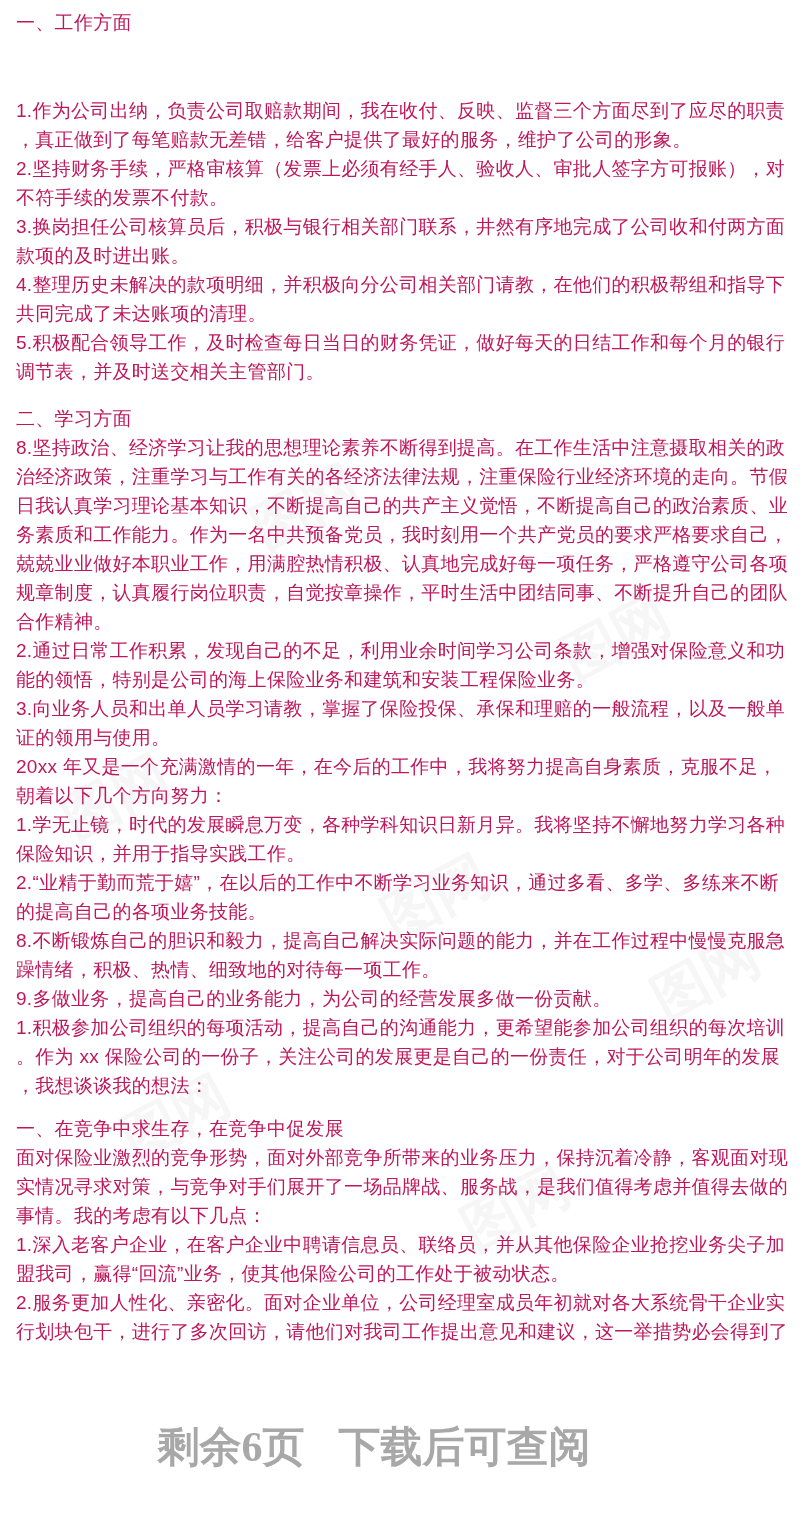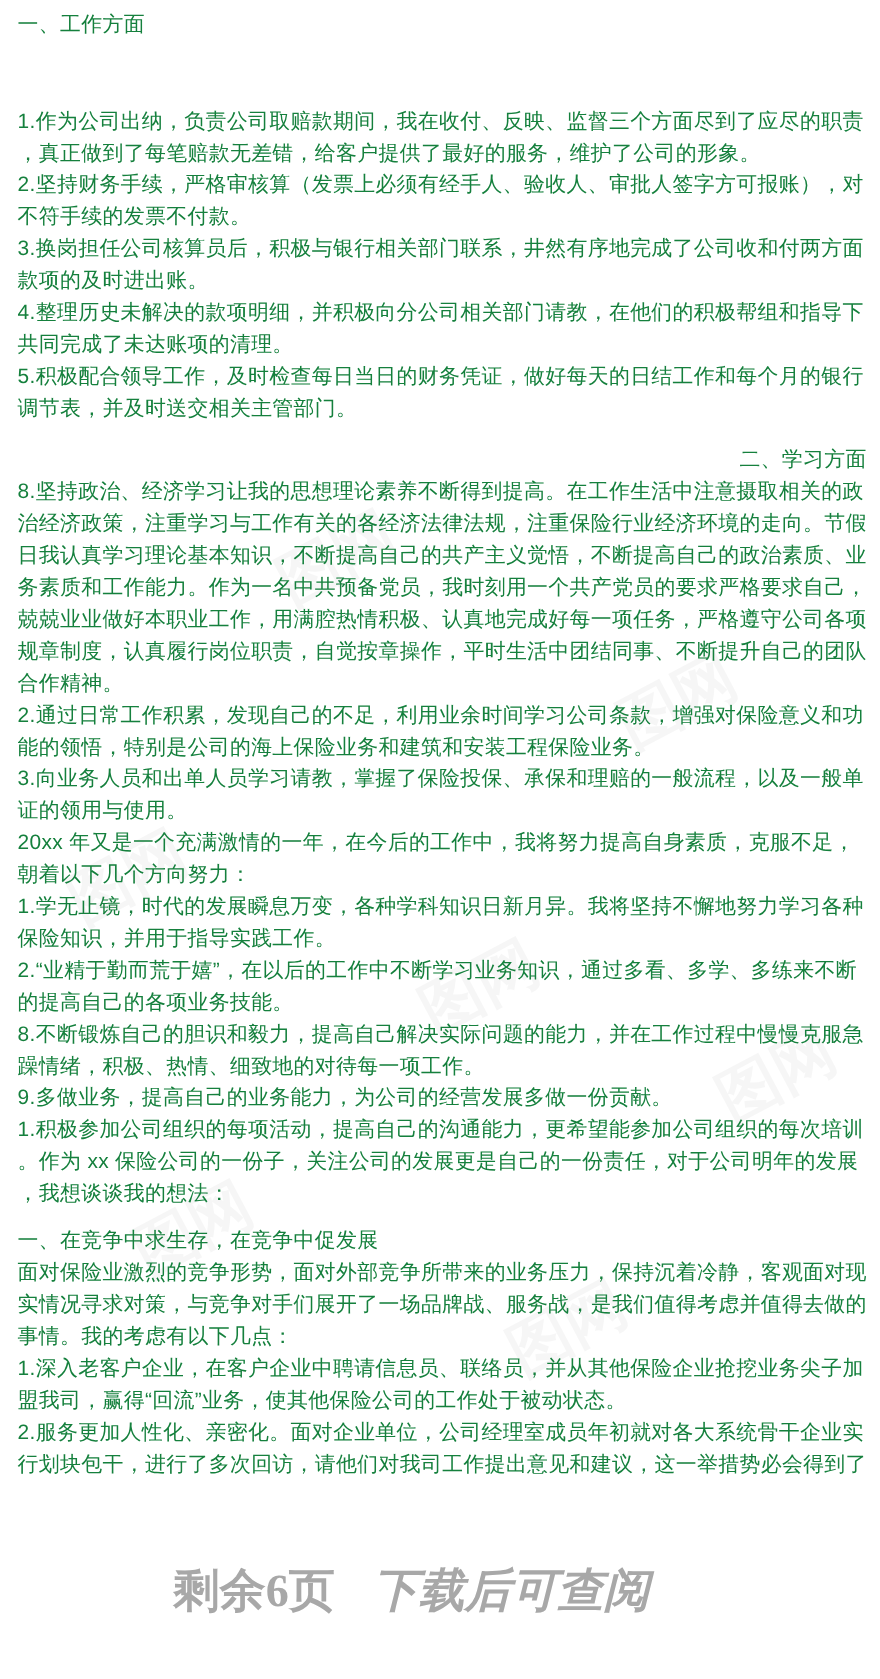--- a/index.html
+++ b/index.html
@@ -8,49 +8,49 @@
     height: 1526px;
     background: #ffffff;
     position: relative;
     overflow: hidden;
     font-family: "Liberation Sans", sans-serif;
   }
   .page {
     position: relative;
     z-index: 2;
     padding: 8px 12px 0 16px;
-    color: #15803d;
+    color: #be185d;
     font-size: 19px;
     line-height: 29px;
     letter-spacing: 0.3px;
   }
   .page p {
     margin: 0;
     word-break: break-all;
     line-break: anywhere;
     font-weight: 500;
   }
   .gap-after-lg { margin-bottom: 59px !important; }
-  .gap-before   { margin-top: 18px !important; text-align: right; }
+  .gap-before   { margin-top: 18px !important; }
   .gap-before-sm{ margin-top: 14px !important; font-family: Liberation Serif, serif; }
   .footer {
     position: absolute;
     top: 1424px;
     left: -26px;
     width: 800px;
     text-align: center;
     z-index: 2;
     font-family: "Liberation Serif", serif;
     font-weight: 700;
     font-size: 42px;
     line-height: 46px;
     color: #a8a8a8;
     white-space: nowrap;
   }
-  .footer .dl { margin-left: 34px; font-style: italic; }
+  .footer .dl { margin-left: 34px; }
   .watermark-layer {
     position: absolute;
     inset: 0;
     z-index: 1;
     pointer-events: none;
   }
   .watermark {
     position: absolute;
     font-size: 56px;
     color: rgba(130,130,130,0.07);

